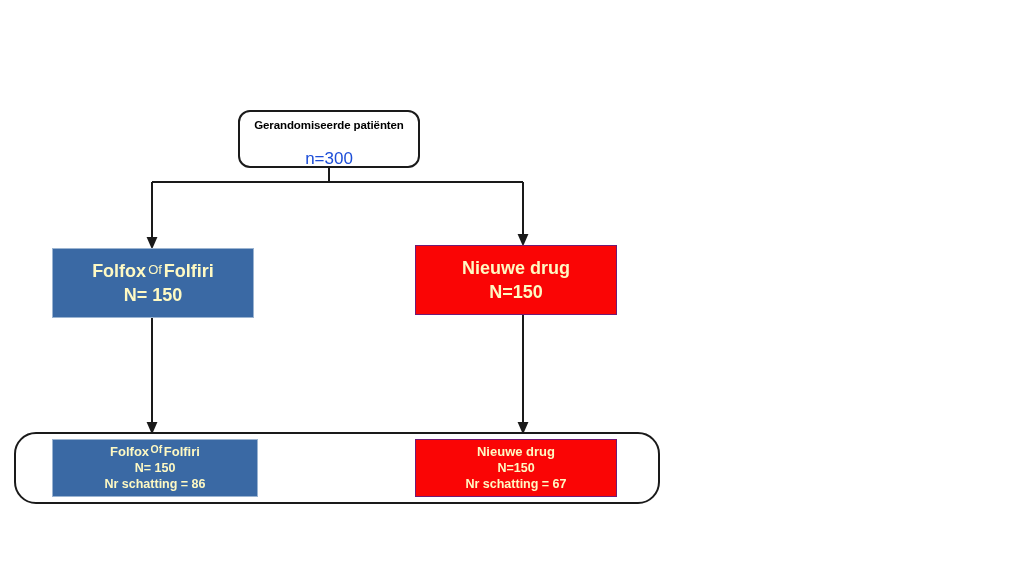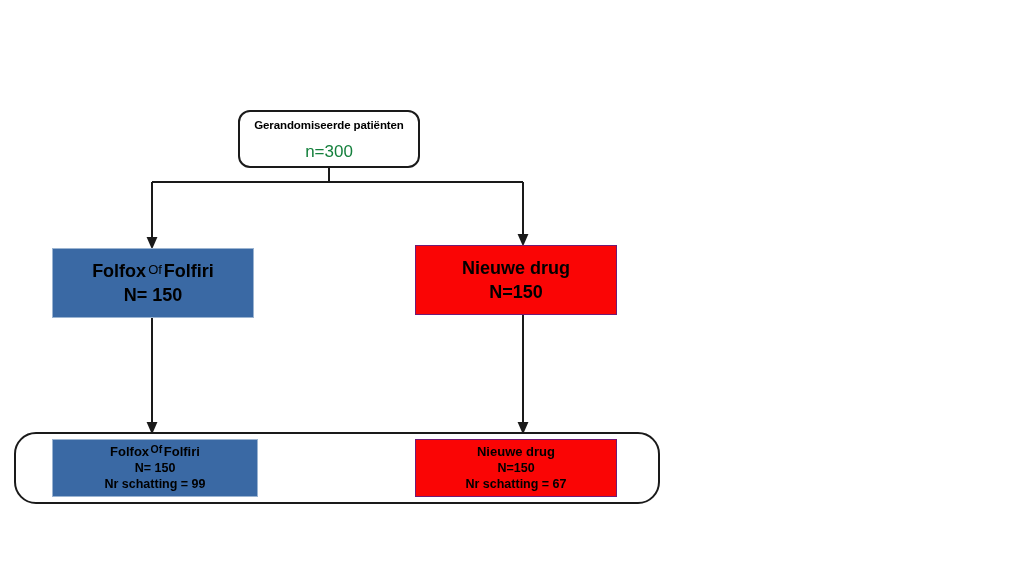--- a/index.html
+++ b/index.html
@@ -42,33 +42,33 @@
     padding-top: 7px;
   }
   .node-top .line1 {
     font-size: 11.5px;
     font-weight: bold;
     color: #000000;
     letter-spacing: -0.1px;
   }
   .node-top .line2 {
     font-size: 17px;
-    color: #15803d;
-    margin-top: 11px;
+    color: #1d4ed8;
+    margin-top: 18px;
   }
 
   
   .box {
     position: absolute;
     box-sizing: border-box;
     display: flex;
     flex-direction: column;
     align-items: center;
     justify-content: center;
-    color: #000000;
+    color: #fef9c3;
     text-align: left;
   }
   .box-blue {
     background: #3A69A4;
     border: 1px solid #9bb4d1;
   }
   .box-red {
     background: #FA0505;
     border: 1px solid #701a75;
   }
@@ -203,21 +203,21 @@
     <div class="sub">N=150</div>
   </div>
 
   <div class="container-bottom"></div>
 
   <div class="box box-blue node-blue-bot">
     <div class="title">
       <span>Folfox</span><span class="sup-of-small">Of</span><span>Folfiri</span>
     </div>
     <div class="sub">N= 150</div>
-    <div class="sub">Nr schatting  = 99</div>
+    <div class="sub">Nr schatting  = 86</div>
   </div>
 
   <div class="box box-red node-red-bot">
     <div class="title">Nieuwe drug</div>
     <div class="sub">N=150</div>
     <div class="sub">Nr schatting = 67</div>
   </div>
 
 </div>
 

